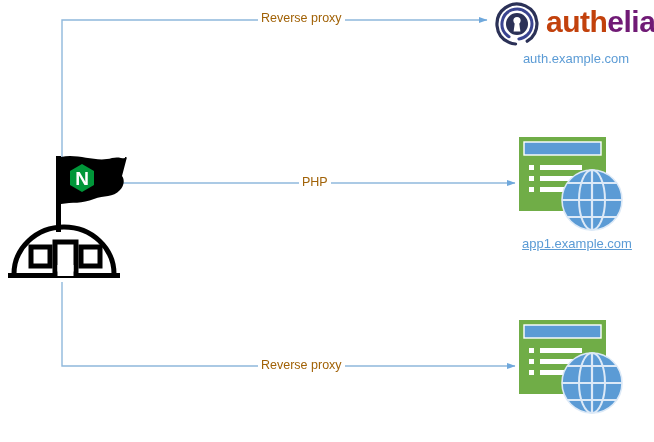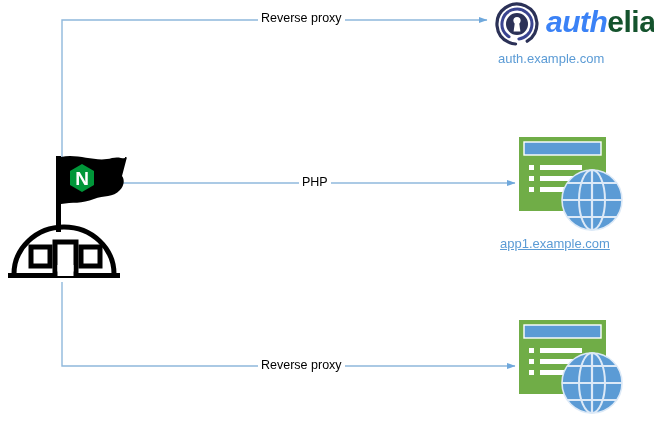--- a/index.html
+++ b/index.html
@@ -19,47 +19,48 @@
   }
   .layer {
     position: absolute;
     left: 0;
     top: 0;
     width: 654px;
     height: 442px;
   }
   .edge-label {
     position: absolute;
-    color: #000000;
+    color: #a16207;
     font-size: 12.5px;
     font-family: "Liberation Sans", sans-serif;
     background: #ffffff;
     padding: 0 3px;
     white-space: nowrap;
     line-height: 14px;
   }
   .node-label {
     position: absolute;
     color: #5B9BD5;
     font-size: 13px;
     font-family: "Liberation Sans", sans-serif;
     white-space: nowrap;
+    text-align: center;
   }
   .authelia-word {
     position: absolute;
     left: 546px;
     top: 5px;
     font-size: 30px;
     font-weight: bold;
     letter-spacing: -0.5px;
     font-family: "Liberation Sans", sans-serif;
     white-space: nowrap;
   }
-  .authelia-word .a-dark { color: #3b82f6; font-style: italic; }
-  .authelia-word .a-light { color: #14532d; }
+  .authelia-word .a-dark { color: #c2410c; }
+  .authelia-word .a-light { color: #701a75; }
   .icon-box { position: absolute; }
 </style>
 </head>
 <body>
 
 <div id="canvas">
 
   <svg class="layer" viewBox="0 0 654 442" width="654" height="442">
     <defs>
       <marker id="arrow" markerWidth="9" markerHeight="9" refX="8.5" refY="3.6" orient="auto" markerUnits="userSpaceOnUse">

